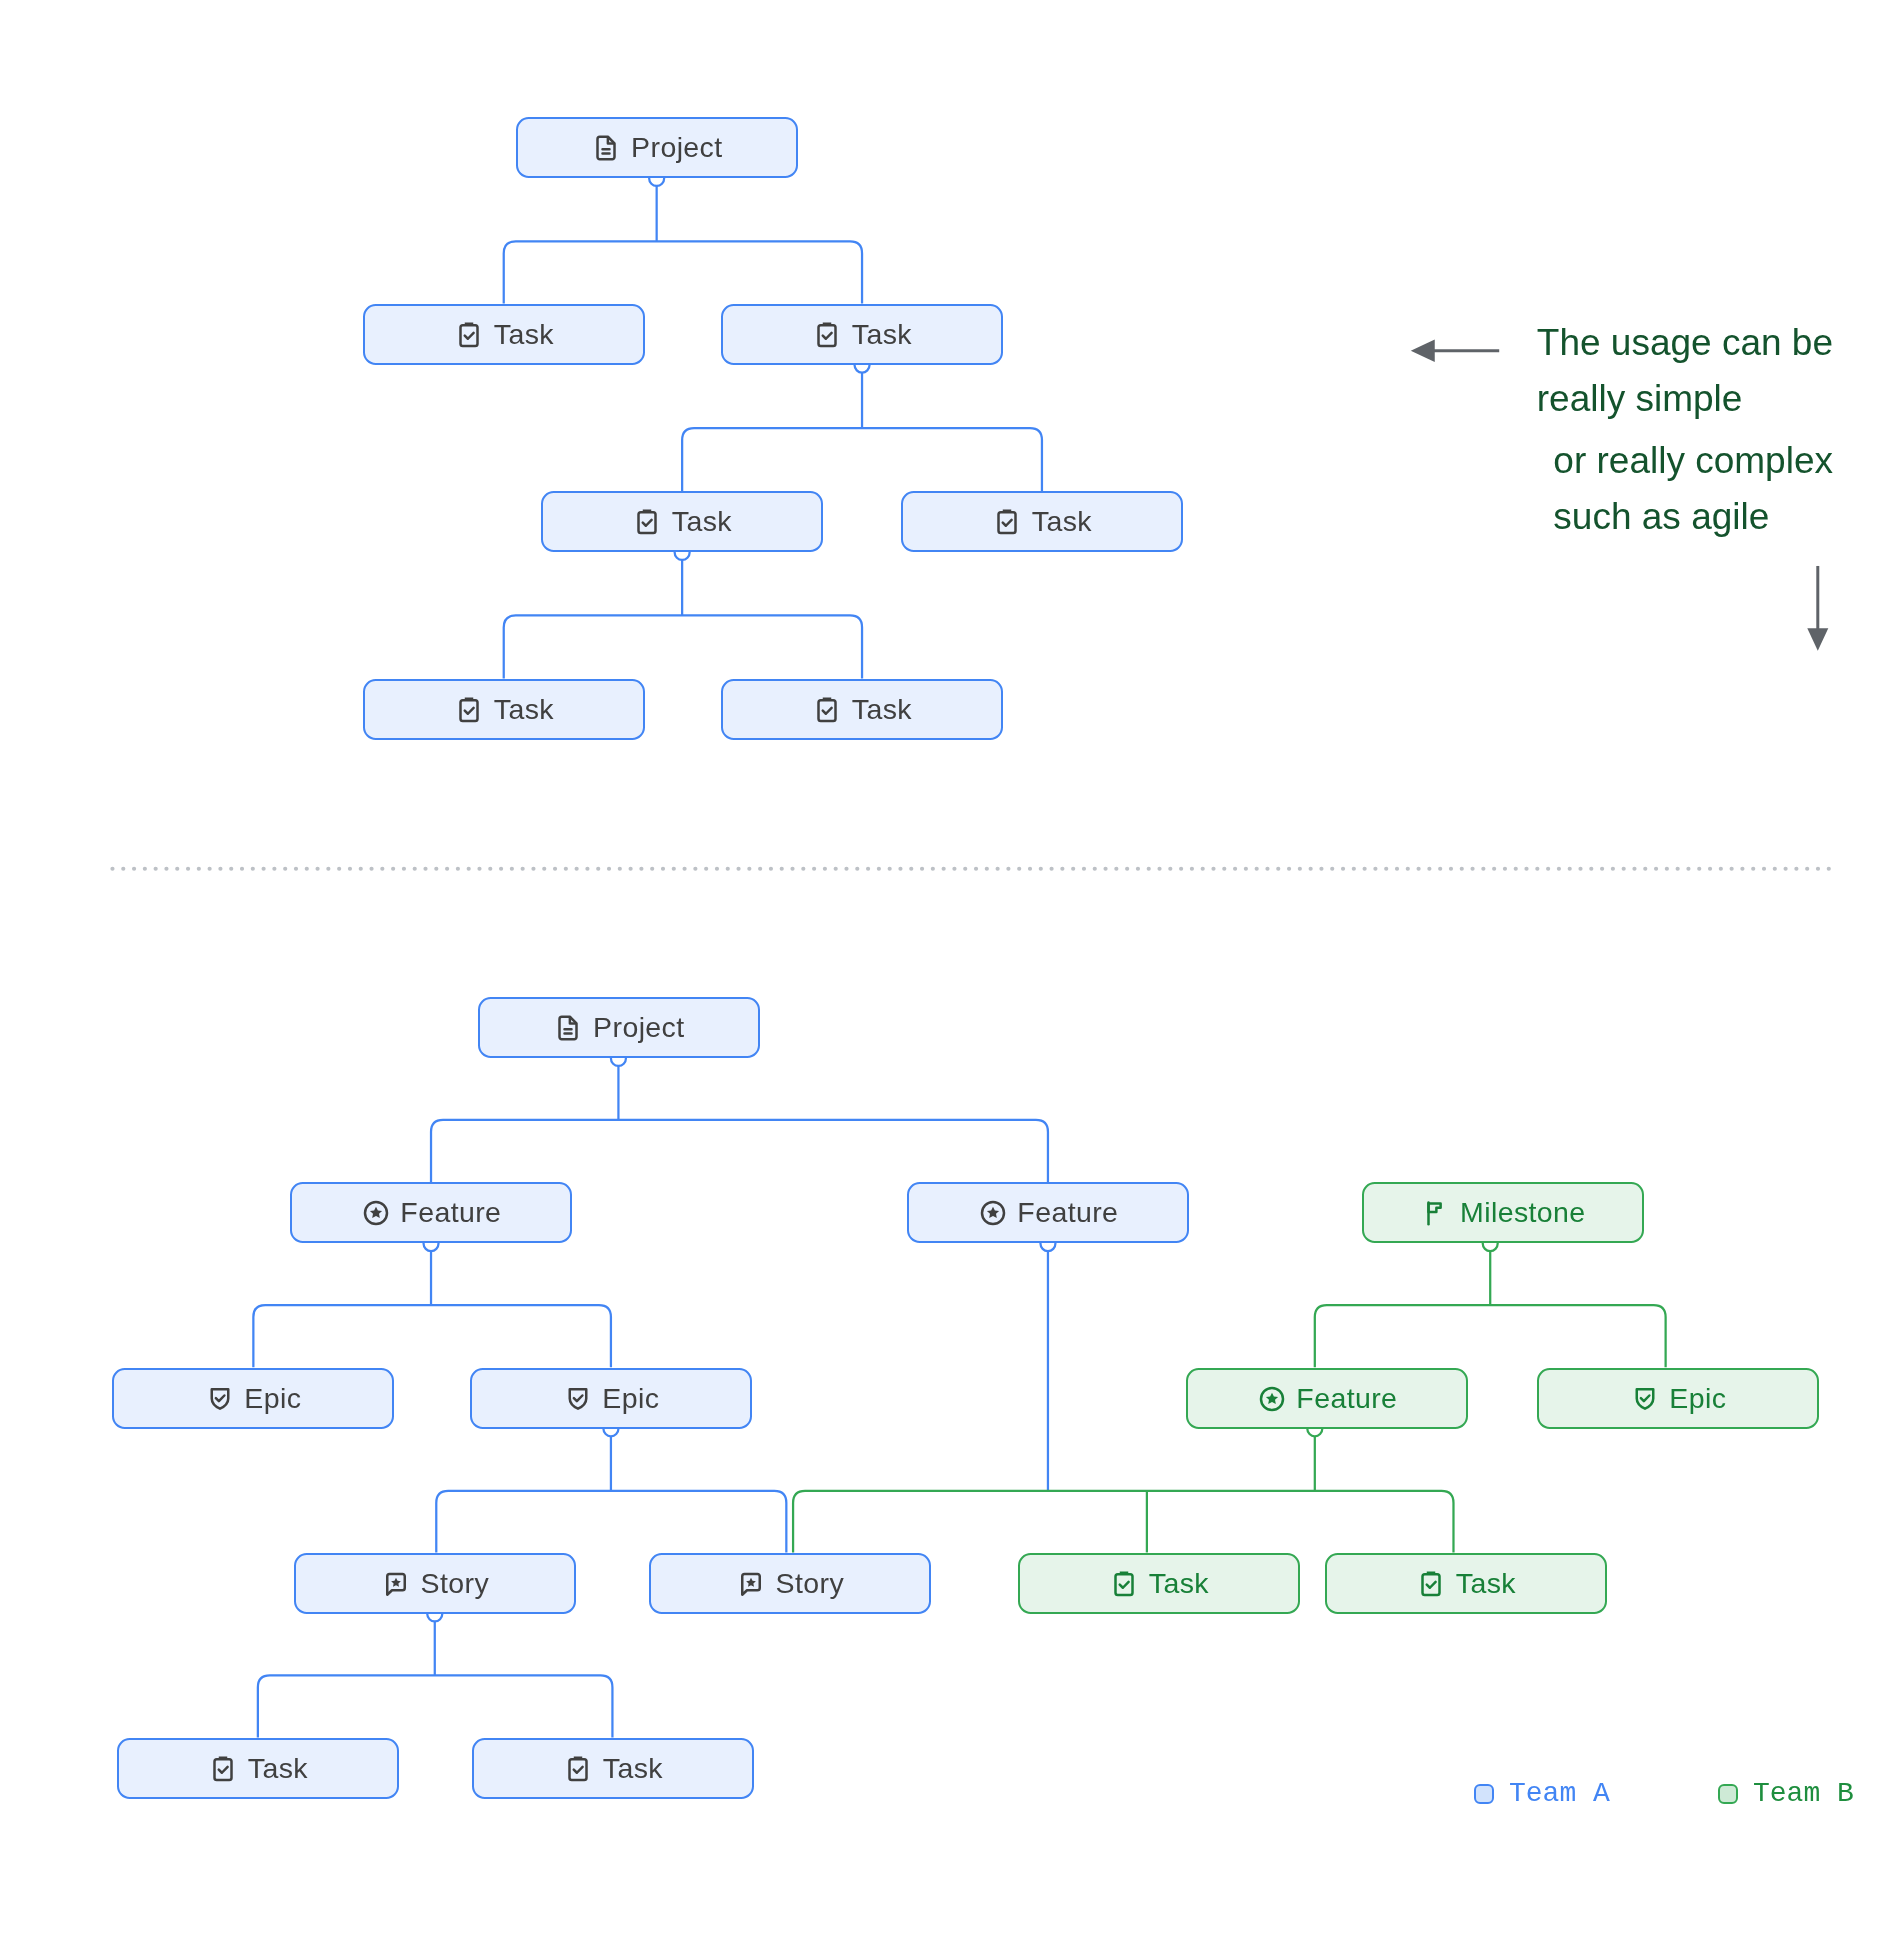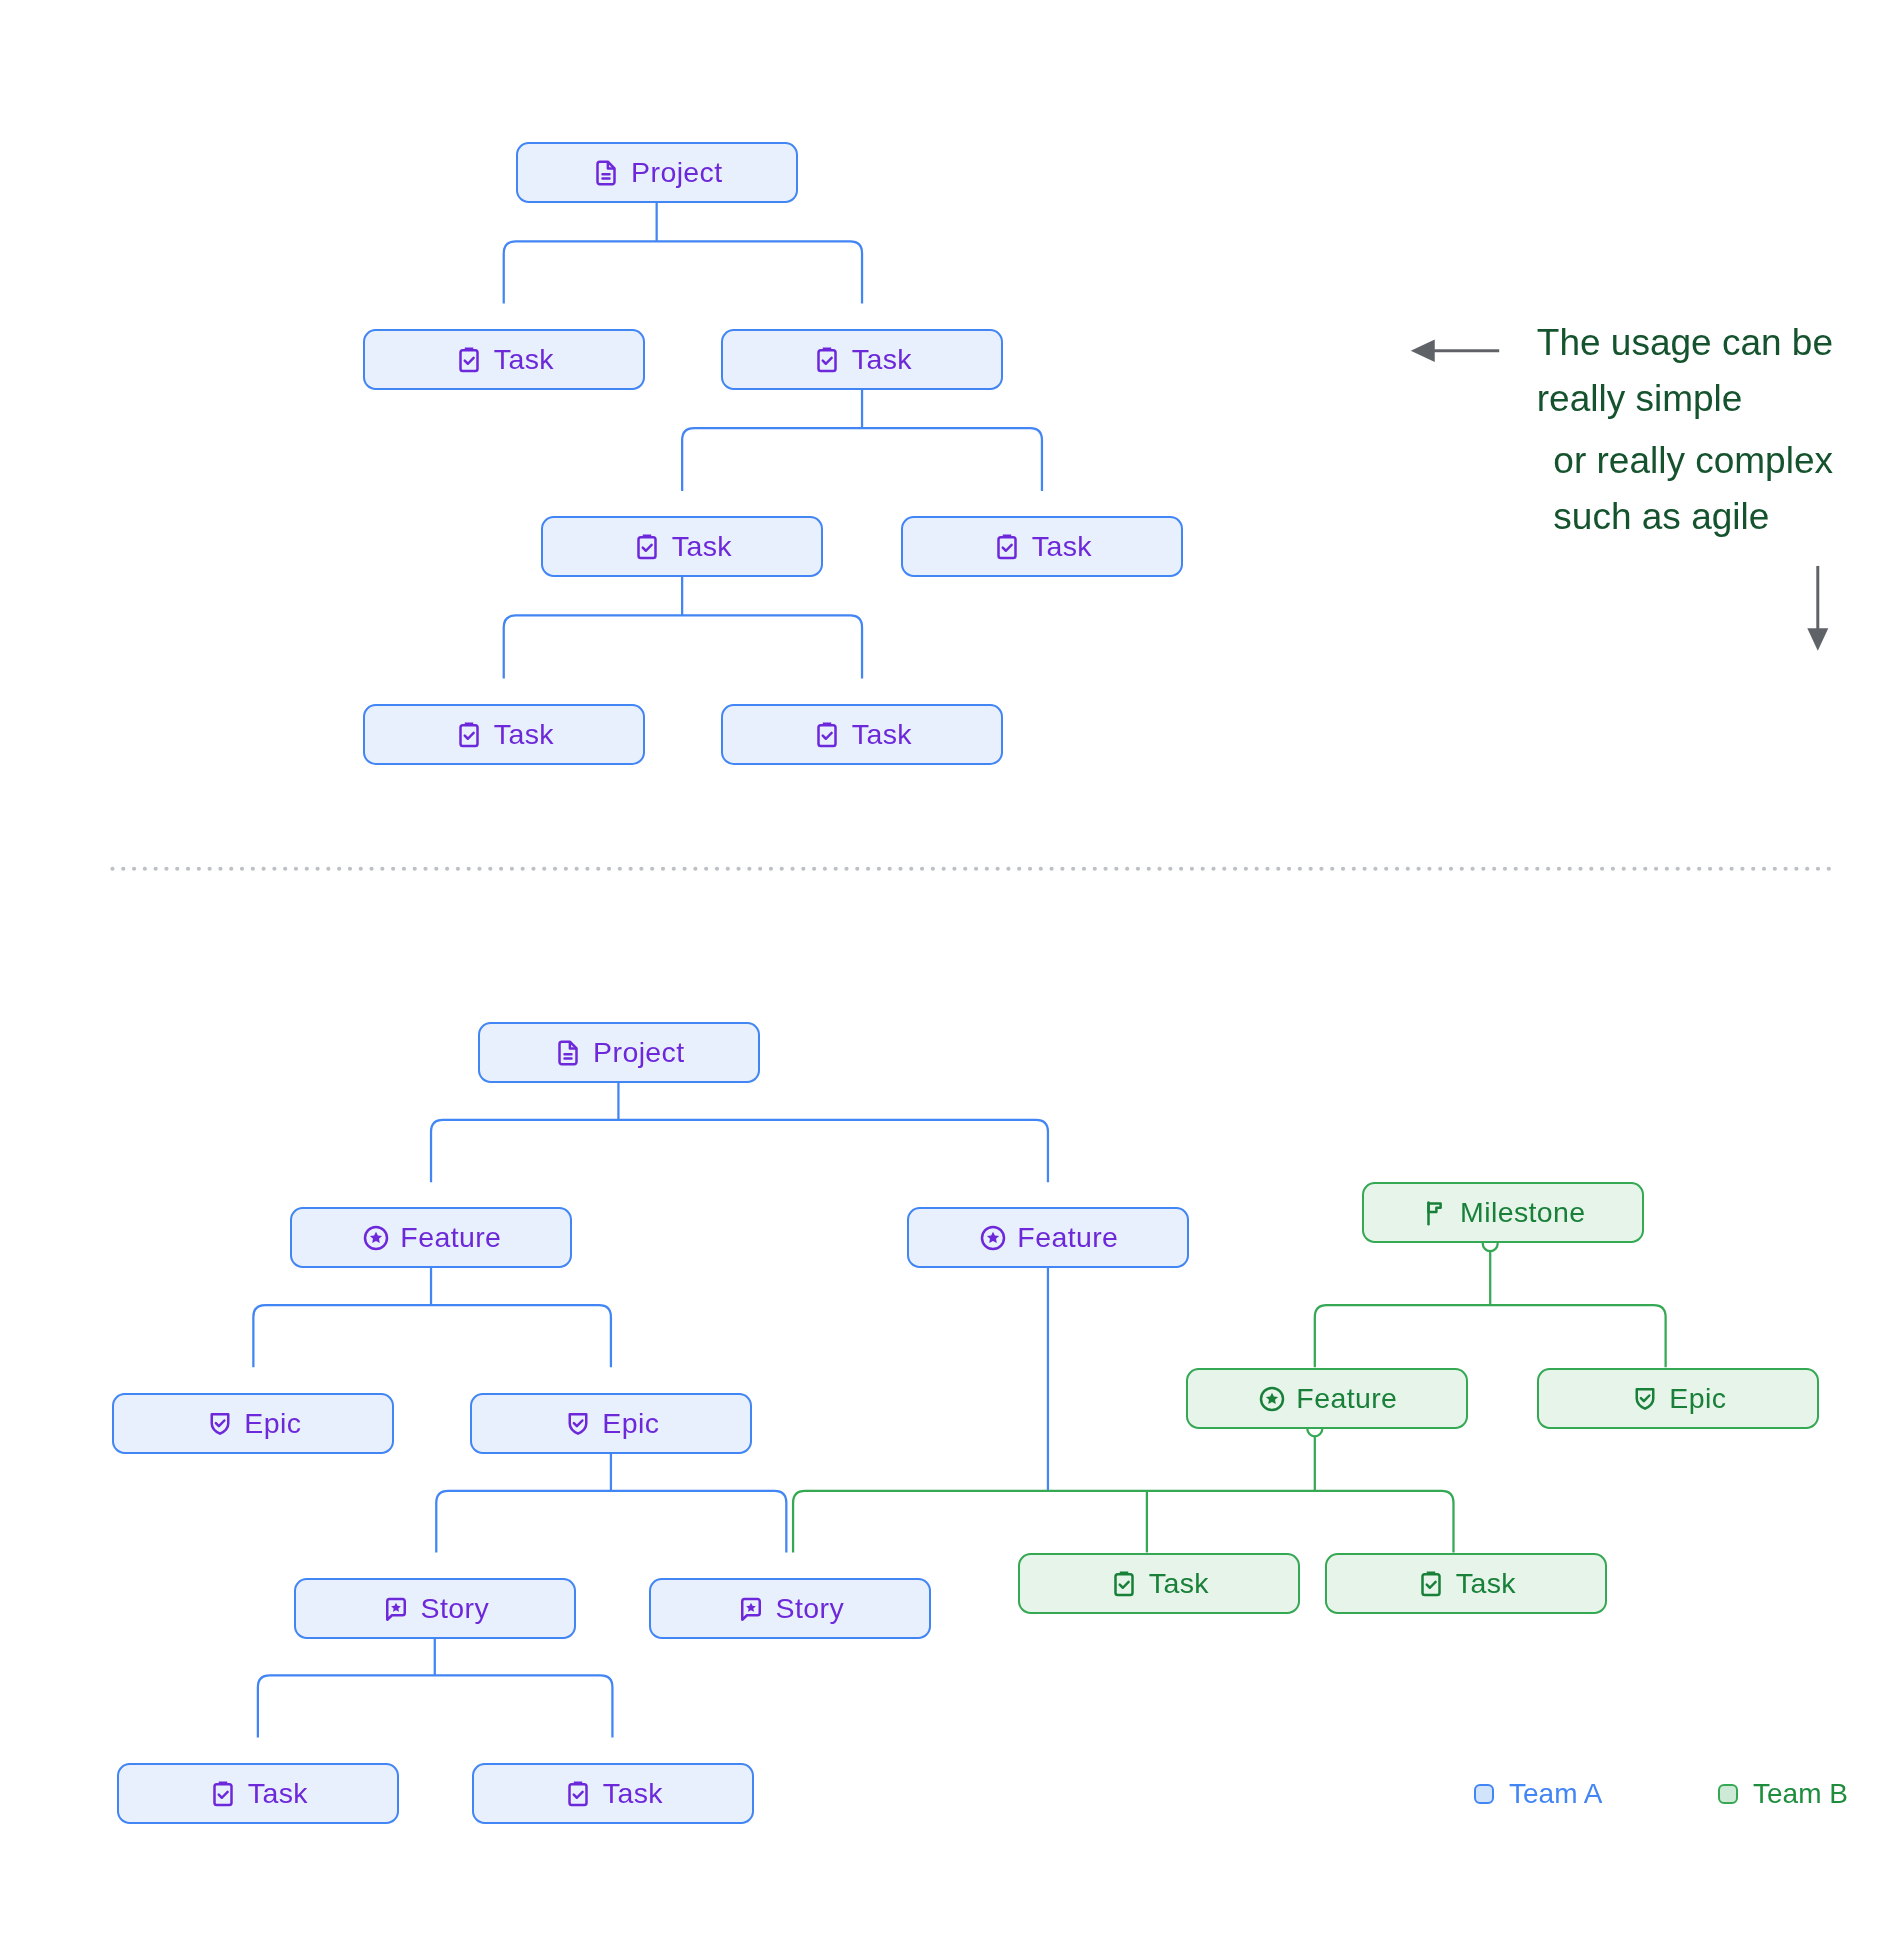--- a/index.html
+++ b/index.html
@@ -1,31 +1,31 @@
 <!DOCTYPE html>
 <html style="font-size:12px"><head>
 <meta charset="utf-8">
 <style>
   html,body{margin:0;padding:0;background:#ffffff;}
   #stage{position:relative;width:1898px;height:1955px;background:#ffffff;overflow:hidden;
          font-family:"Liberation Sans","DejaVu Sans",sans-serif;}
   #wires{position:absolute;left:0;top:0;width:1898px;height:1955px;}
   .node{position:absolute;width:282px;height:61px;box-sizing:border-box;border-radius:12.7px;
         display:flex;align-items:center;justify-content:center;gap:9.7px;}
-  .node.team-a{background:#e8f0fe;border:2.2px solid #4285f4;color:#6d28d9;margin-top:25px;}
+  .node.team-a{background:#e8f0fe;border:2.2px solid #4285f4;color:#404040;}
   .node.team-b{background:#e6f4ea;border:2.2px solid #34a853;color:#188038;margin-left:12px;}
   .nicon{width:30px;height:30px;display:inline-flex;}
   .nicon svg{width:30px;height:30px;}
   .nlabel{font-size:28.5px;font-weight:500;letter-spacing:0.4px;}
   .ann{position:absolute;color:#14532d;font-size:37px;line-height:56px;
        font-weight:400;white-space:nowrap;}
   .ann1{right:65px;top:315px;}
   .ann2{right:65px;top:433px;}
   .legend-item{position:absolute;display:flex;align-items:center;gap:15px;
-               font-size:28px;font-weight:500;}
+               font-size:28px;font-weight:500;font-family:Liberation Mono, monospace;}
   .swatch{width:20px;height:20px;border-radius:6px;box-sizing:border-box;display:inline-block;}
   .swatch.a{background:#d2e3fc;border:2.2px solid #4285f4;}
   .swatch.b{background:#ceead6;border:2.2px solid #34a853;}
   .legend-item.a{left:1474px;top:1778px;color:#4285f4;}
   .legend-item.b{left:1677px;top:1778px;color:#1e8e3e;padding-left:41px;}
 </style>
 </head>
 <body>
 
 <div id="stage">

